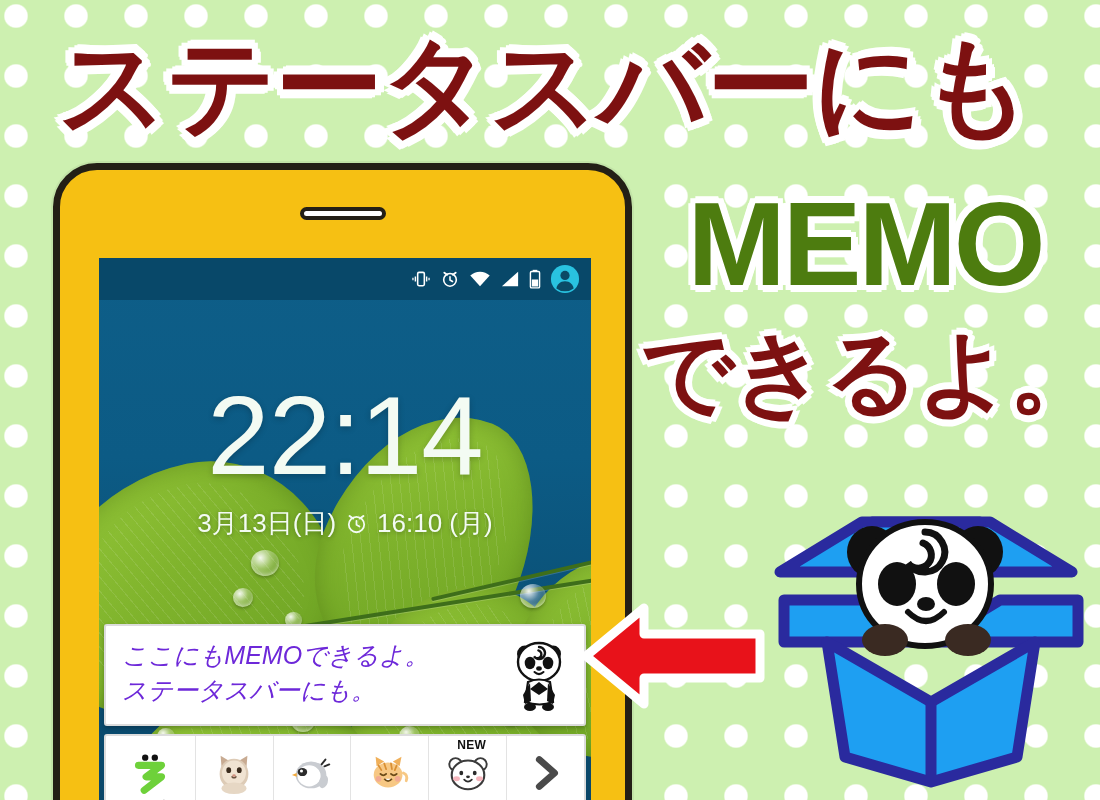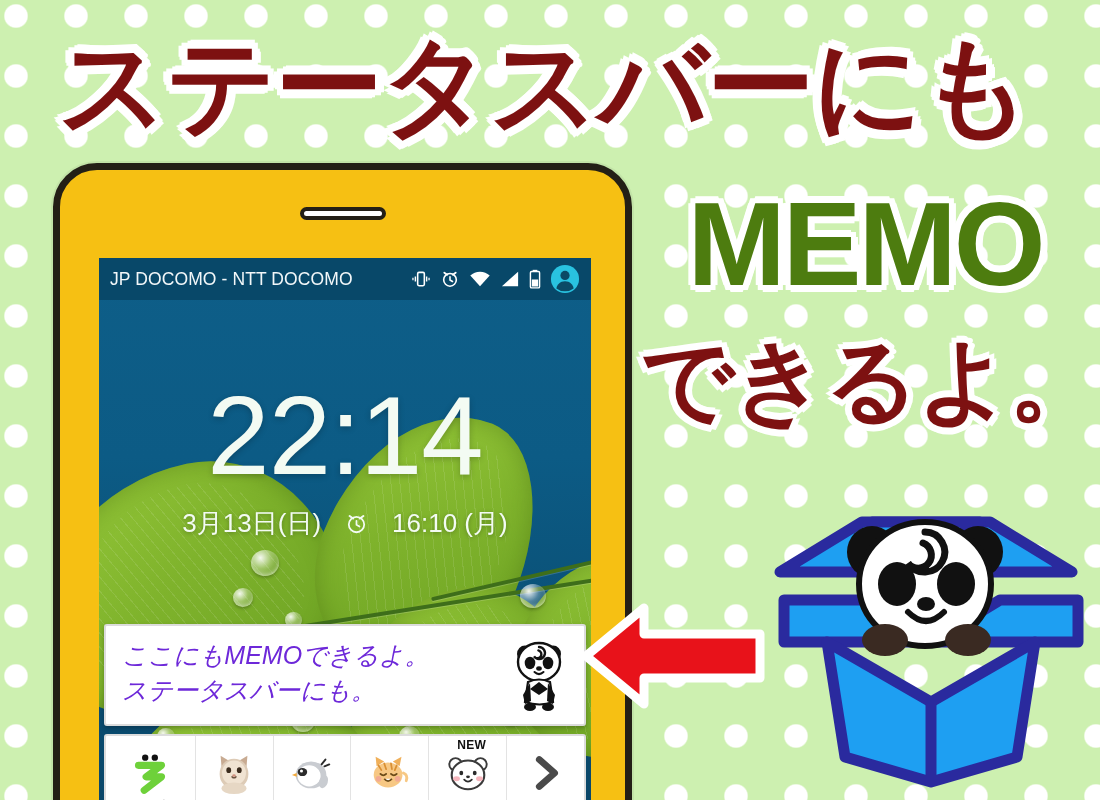--- a/index.html
+++ b/index.html
@@ -51,20 +51,21 @@
       -7px 0 0 #fff, 7px 0 0 #fff, 0 -7px 0 #fff, 0 7px 0 #fff,
       -5px -5px 0 #fff, 5px -5px 0 #fff, -5px 5px 0 #fff, 5px 5px 0 #fff;
   }
   #memo-sub{
     position:absolute;left:640px;top:330px;width:460px;
     text-align:center;font-size:92px;line-height:100px;font-weight:bold;
     color:#7d1111;letter-spacing:-2px;white-space:nowrap;
     text-shadow:
       -7px 0 0 #fff, 7px 0 0 #fff, 0 -7px 0 #fff, 0 7px 0 #fff,
       -5px -5px 0 #fff, 5px -5px 0 #fff, -5px 5px 0 #fff, 5px 5px 0 #fff;
+    font-family: Liberation Mono, monospace;
   }
 
   
   #phone{
     position:absolute;left:53px;top:163px;width:579px;height:660px;
     background:#f6c013;
     border:7px solid #231f16;
     border-radius:44px 44px 14px 14px;
     box-sizing:border-box;
     box-shadow:0 0 0 2px rgba(0,0,0,.05);
@@ -121,21 +122,21 @@
     position:absolute;left:0;top:122px;width:100%;text-align:center;
     color:#f3fbf3;font-weight:300;
   }
   #clock-time{
     font-size:112px;line-height:112px;letter-spacing:-1px;
     font-family:"Liberation Sans","DejaVu Sans",sans-serif;font-weight:300;
     text-shadow:0 2px 6px rgba(0,0,0,.22);
   }
   #clock-date-row{
     margin-top:16px;font-size:26px;line-height:30px;
-    display:flex;align-items:center;justify-content:center;gap:23px;
+    display:flex;align-items:center;justify-content:center;gap:8px;
     text-shadow:0 1px 4px rgba(0,0,0,.3);
   }
 
   
   #notification{
     position:absolute;left:5px;bottom:102px;width:482px;
     background:#ffffff;border:2px solid #dcdcdc;border-radius:3px;
     box-sizing:border-box;display:flex;align-items:flex-start;
     padding:12px 12px 12px 16px;box-shadow:0 2px 4px rgba(0,0,0,.25);
   }
@@ -204,21 +205,20 @@
       <div class="drop" style="left:455px;top:378px;width:19px;height:18px;"></div>
       <div class="drop" style="left:120px;top:436px;width:31px;height:28px;"></div>
       <div class="drop" style="left:192px;top:452px;width:24px;height:22px;"></div>
       <div class="drop" style="left:58px;top:470px;width:18px;height:17px;"></div>
       <div class="drop" style="left:398px;top:440px;width:29px;height:27px;"></div>
       <div class="drop" style="left:300px;top:468px;width:21px;height:20px;"></div>
       <div class="drop" style="left:236px;top:400px;width:15px;height:14px;"></div>
     </div>
 
     <div id="statusbar">
-      <div id="carrier">JP DOCOMO - NTT DOCOMO</div>
       <div id="sb-icons">
 
         <svg class="sbi" width="20" height="20" viewBox="0 0 24 24">
           <rect x="8" y="4" width="8" height="16" rx="1.6" fill="none" stroke="#fff" stroke-width="1.9"></rect>
           <rect x="4.4" y="9" width="1.7" height="6" fill="#fff"></rect>
           <rect x="1.6" y="10.5" width="1.5" height="3" fill="#fff"></rect>
           <rect x="17.9" y="9" width="1.7" height="6" fill="#fff"></rect>
           <rect x="20.9" y="10.5" width="1.5" height="3" fill="#fff"></rect>
         </svg>
 

